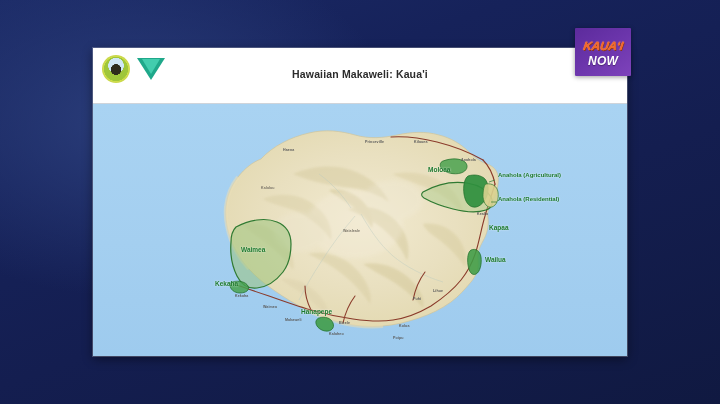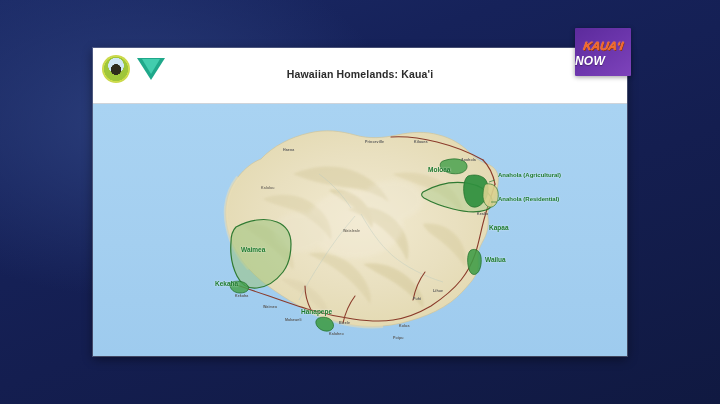--- a/index.html
+++ b/index.html
@@ -76,41 +76,41 @@
     box-shadow:0 1px 5px rgba(0,0,0,.4);
   }
   #wm-kauai{
     position:absolute;left:0;right:0;top:11px;text-align:center;
     font-style:italic;font-weight:bold;font-size:12px;letter-spacing:-.3px;
     color:#f4662a;
     text-shadow:0 0 1px #ffb070,1px 1px 0 #8a2f10;
     transform:skewX(-8deg);
   }
   #wm-now{
-    position:absolute;left:0;right:0;top:26px;
+    position:absolute;left:0;right:0;top:26px;text-align:center;
     font-style:italic;font-weight:bold;font-size:12px;letter-spacing:.2px;
     color:#ffffff;text-shadow:0 1px 1px rgba(0,0,0,.35);
   }
 </style>
 </head>
 <body>
 
 <div id="stage">
 
   <div id="slide">
 
     <div id="slide-header">
       <div class="logos">
         <div class="logo-seal"></div>
         <div class="logo-tri">
           <i></i>
             <b></b>
         </div>
       </div>
-      <div id="slide-title">Hawaiian Homelands: Kaua'i</div>
+      <div id="slide-title">Hawaiian Makaweli: Kaua'i</div>
     </div>
 
     <div id="map">
       <svg id="island" viewBox="0 0 534 253" preserveAspectRatio="none">
         <defs>
           <radialGradient id="terr" cx="50%" cy="46%" r="62%">
             <stop offset="0%" stop-color="#f2ead0"></stop>
             <stop offset="55%" stop-color="#e9e0c0"></stop>
             <stop offset="100%" stop-color="#e2d8ae"></stop>
           </radialGradient>

